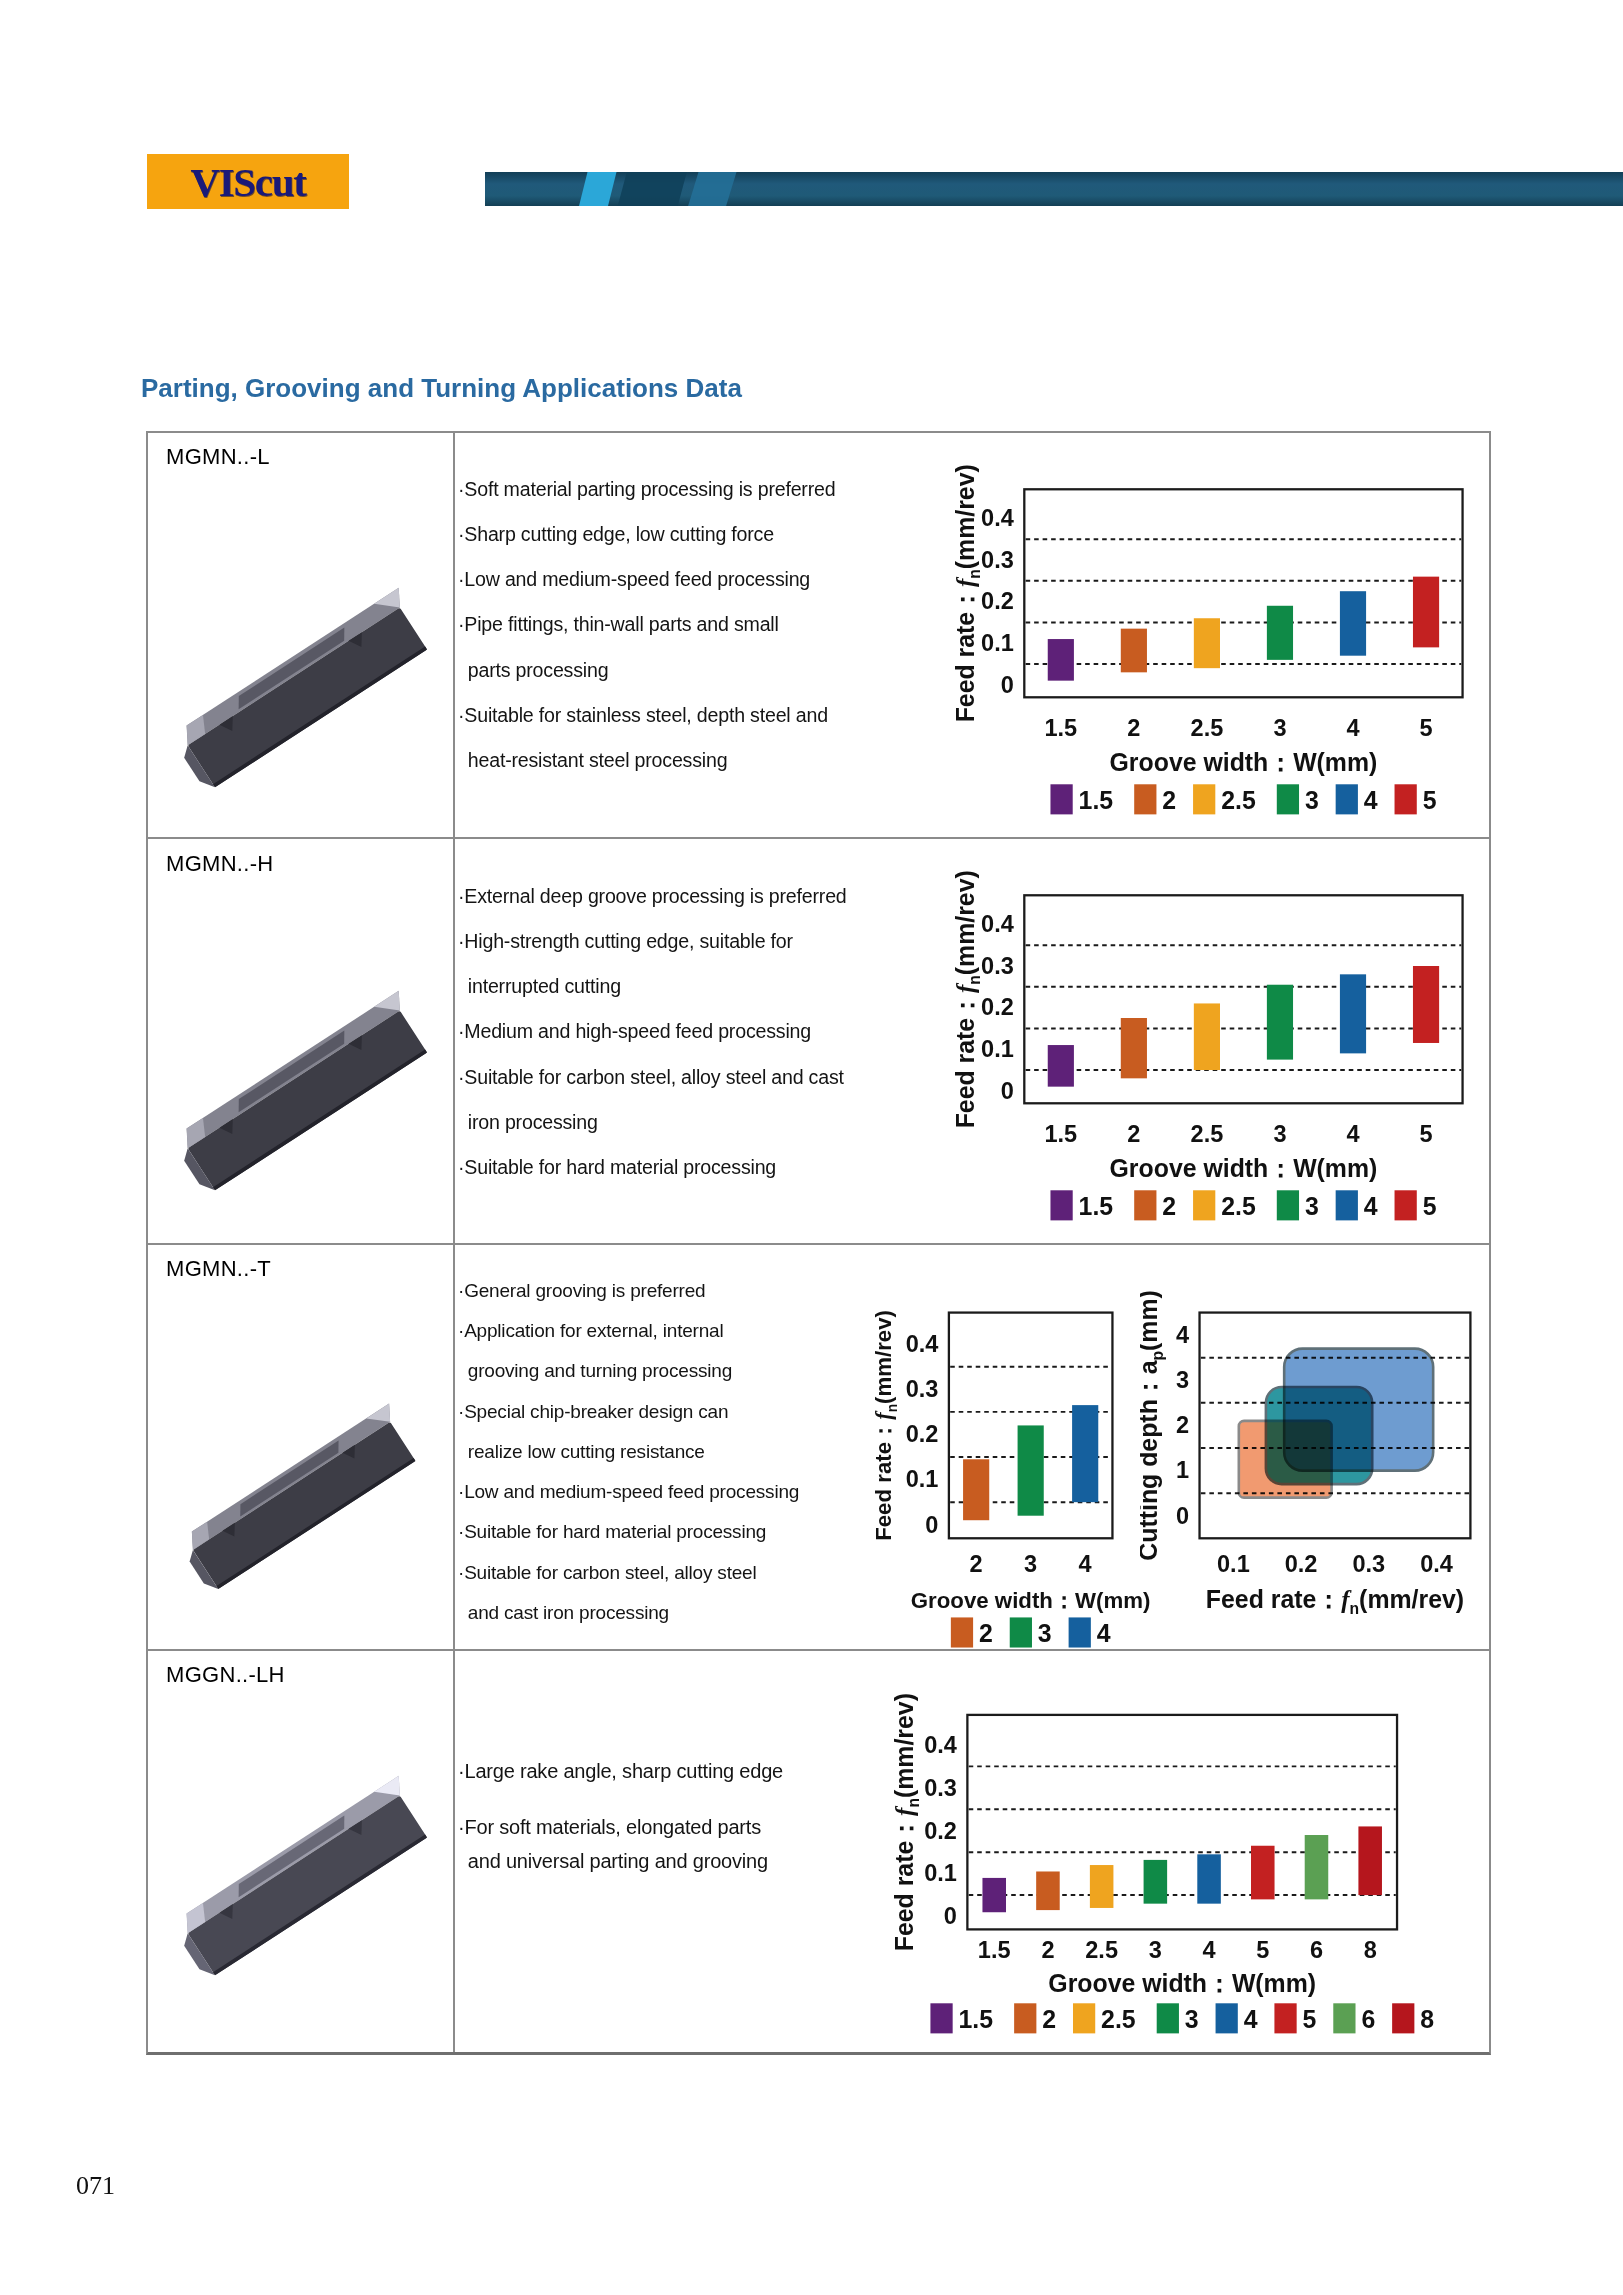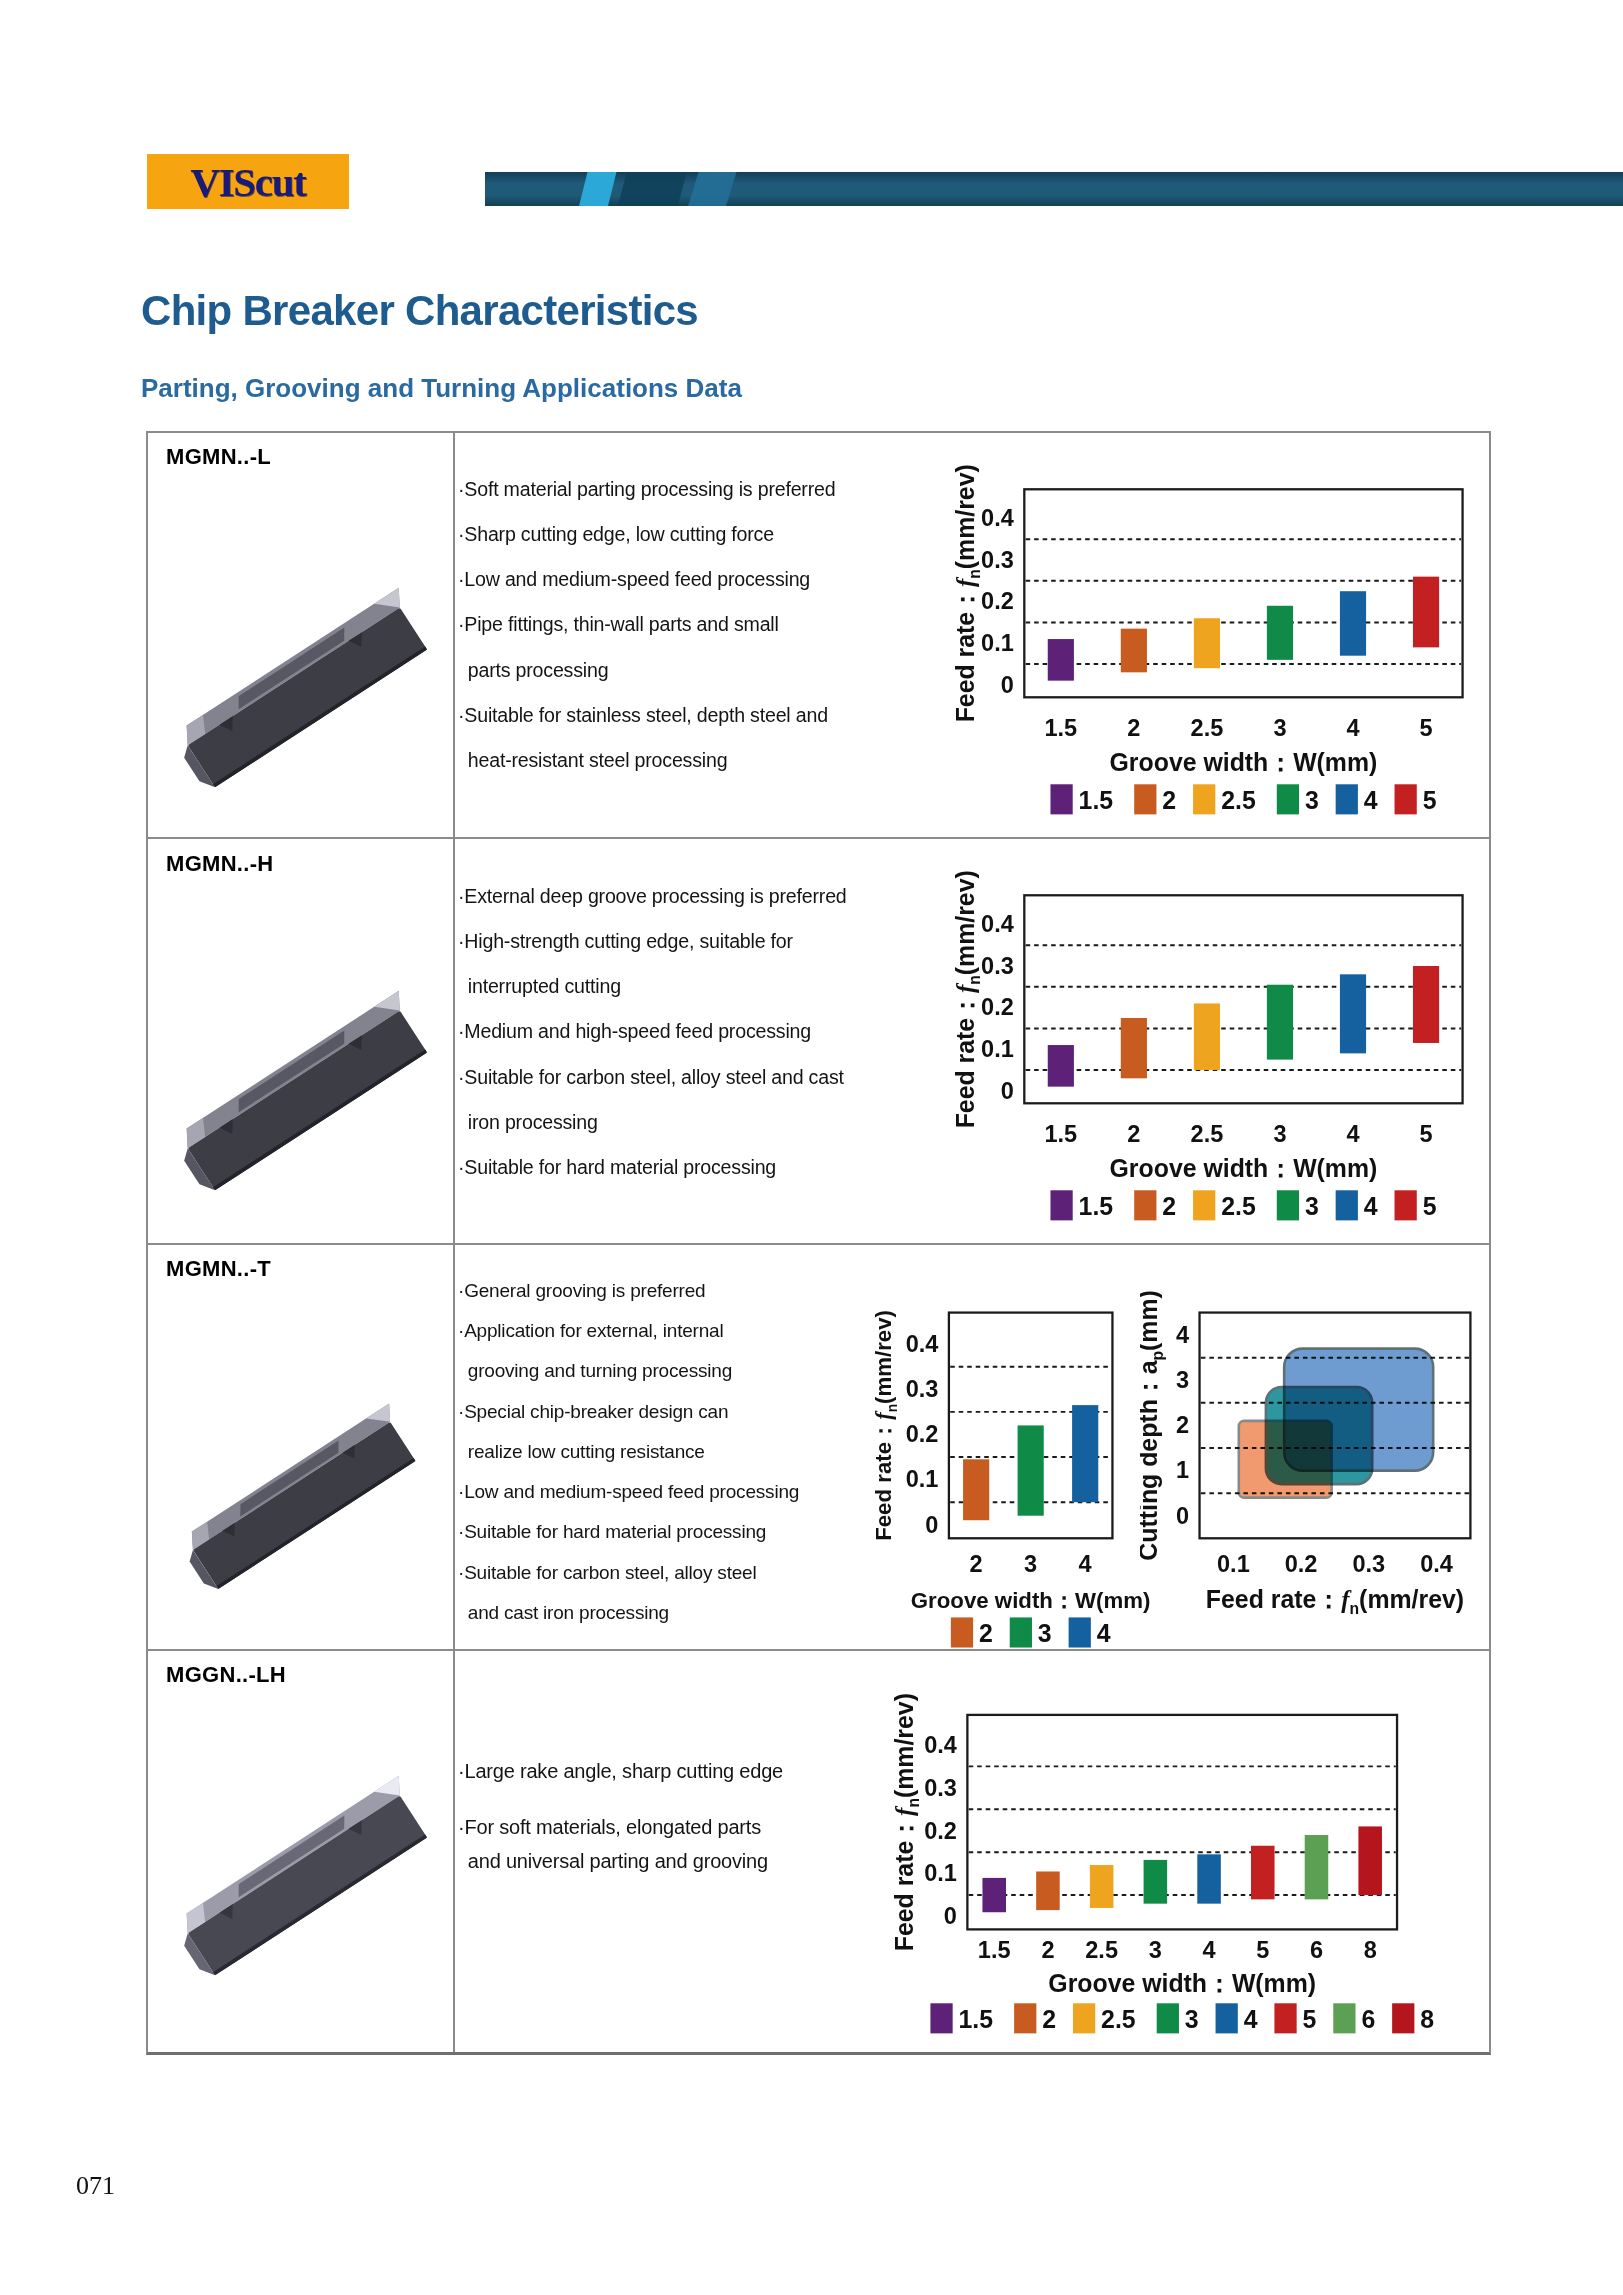--- a/index.html
+++ b/index.html
@@ -19,21 +19,21 @@
   .b3{left:208px;width:38px;background:#246f97;opacity:.9;transform:skewX(-17deg);}
   
   .title{left:141px;top:287px;font-size:42px;font-weight:bold;color:#1e5b8e;letter-spacing:-0.7px;}
   .subtitle{left:141px;top:373px;font-size:26px;font-weight:bold;color:#2a6aa1;}
   
   .table{left:146px;top:431px;width:1345px;height:1624px;box-sizing:border-box;
         border:2px solid #8b8b8b;border-bottom:3.9px solid #6f6f6f;}
   .coldiv{position:absolute;left:305px;top:0;width:2px;height:100%;background:#8b8b8b;}
   .rowline{position:absolute;left:0;width:100%;height:2px;background:#8b8b8b;}
   
-  .model{position:absolute;font-size:22px;font-weight:bold;color:#000;letter-spacing:0.3px;}
+  .model{position:absolute;font-size:22px;font-weight:normal;color:#000;letter-spacing:0.3px;}
   .bullets{position:absolute;width:484px;}
   .bline{position:absolute;font-size:19.6px;color:#141414;white-space:nowrap;letter-spacing:-0.2px;}
   .bline.cont{padding-left:9.8px;}
   .chart{position:absolute;}
   .insert{position:absolute;}
   .pagenum{left:76px;top:2171px;font-size:26px;color:#101010;font-family:Liberation Serif, serif;}
 </style>
 </head>
 <body>
 
@@ -59,21 +59,20 @@
 
   <div class="abs logo">
     <span>VIScut</span>
   </div>
   <div class="abs banner">
     <div class="b1"></div>
     <div class="b2"></div>
     <div class="b3"></div>
   </div>
 
-  <div class="abs title">Chip Breaker Characteristics</div>
   <div class="abs subtitle">Parting, Grooving and Turning Applications Data</div>
 
   <div class="abs table">
     <div class="coldiv"></div>
     <div class="rowline" style="top:404px"></div>
     <div class="rowline" style="top:810px"></div>
     <div class="rowline" style="top:1216px"></div>
   </div>
 
   <div class="model" style="left:166px;top:444px">MGMN..-L</div>

